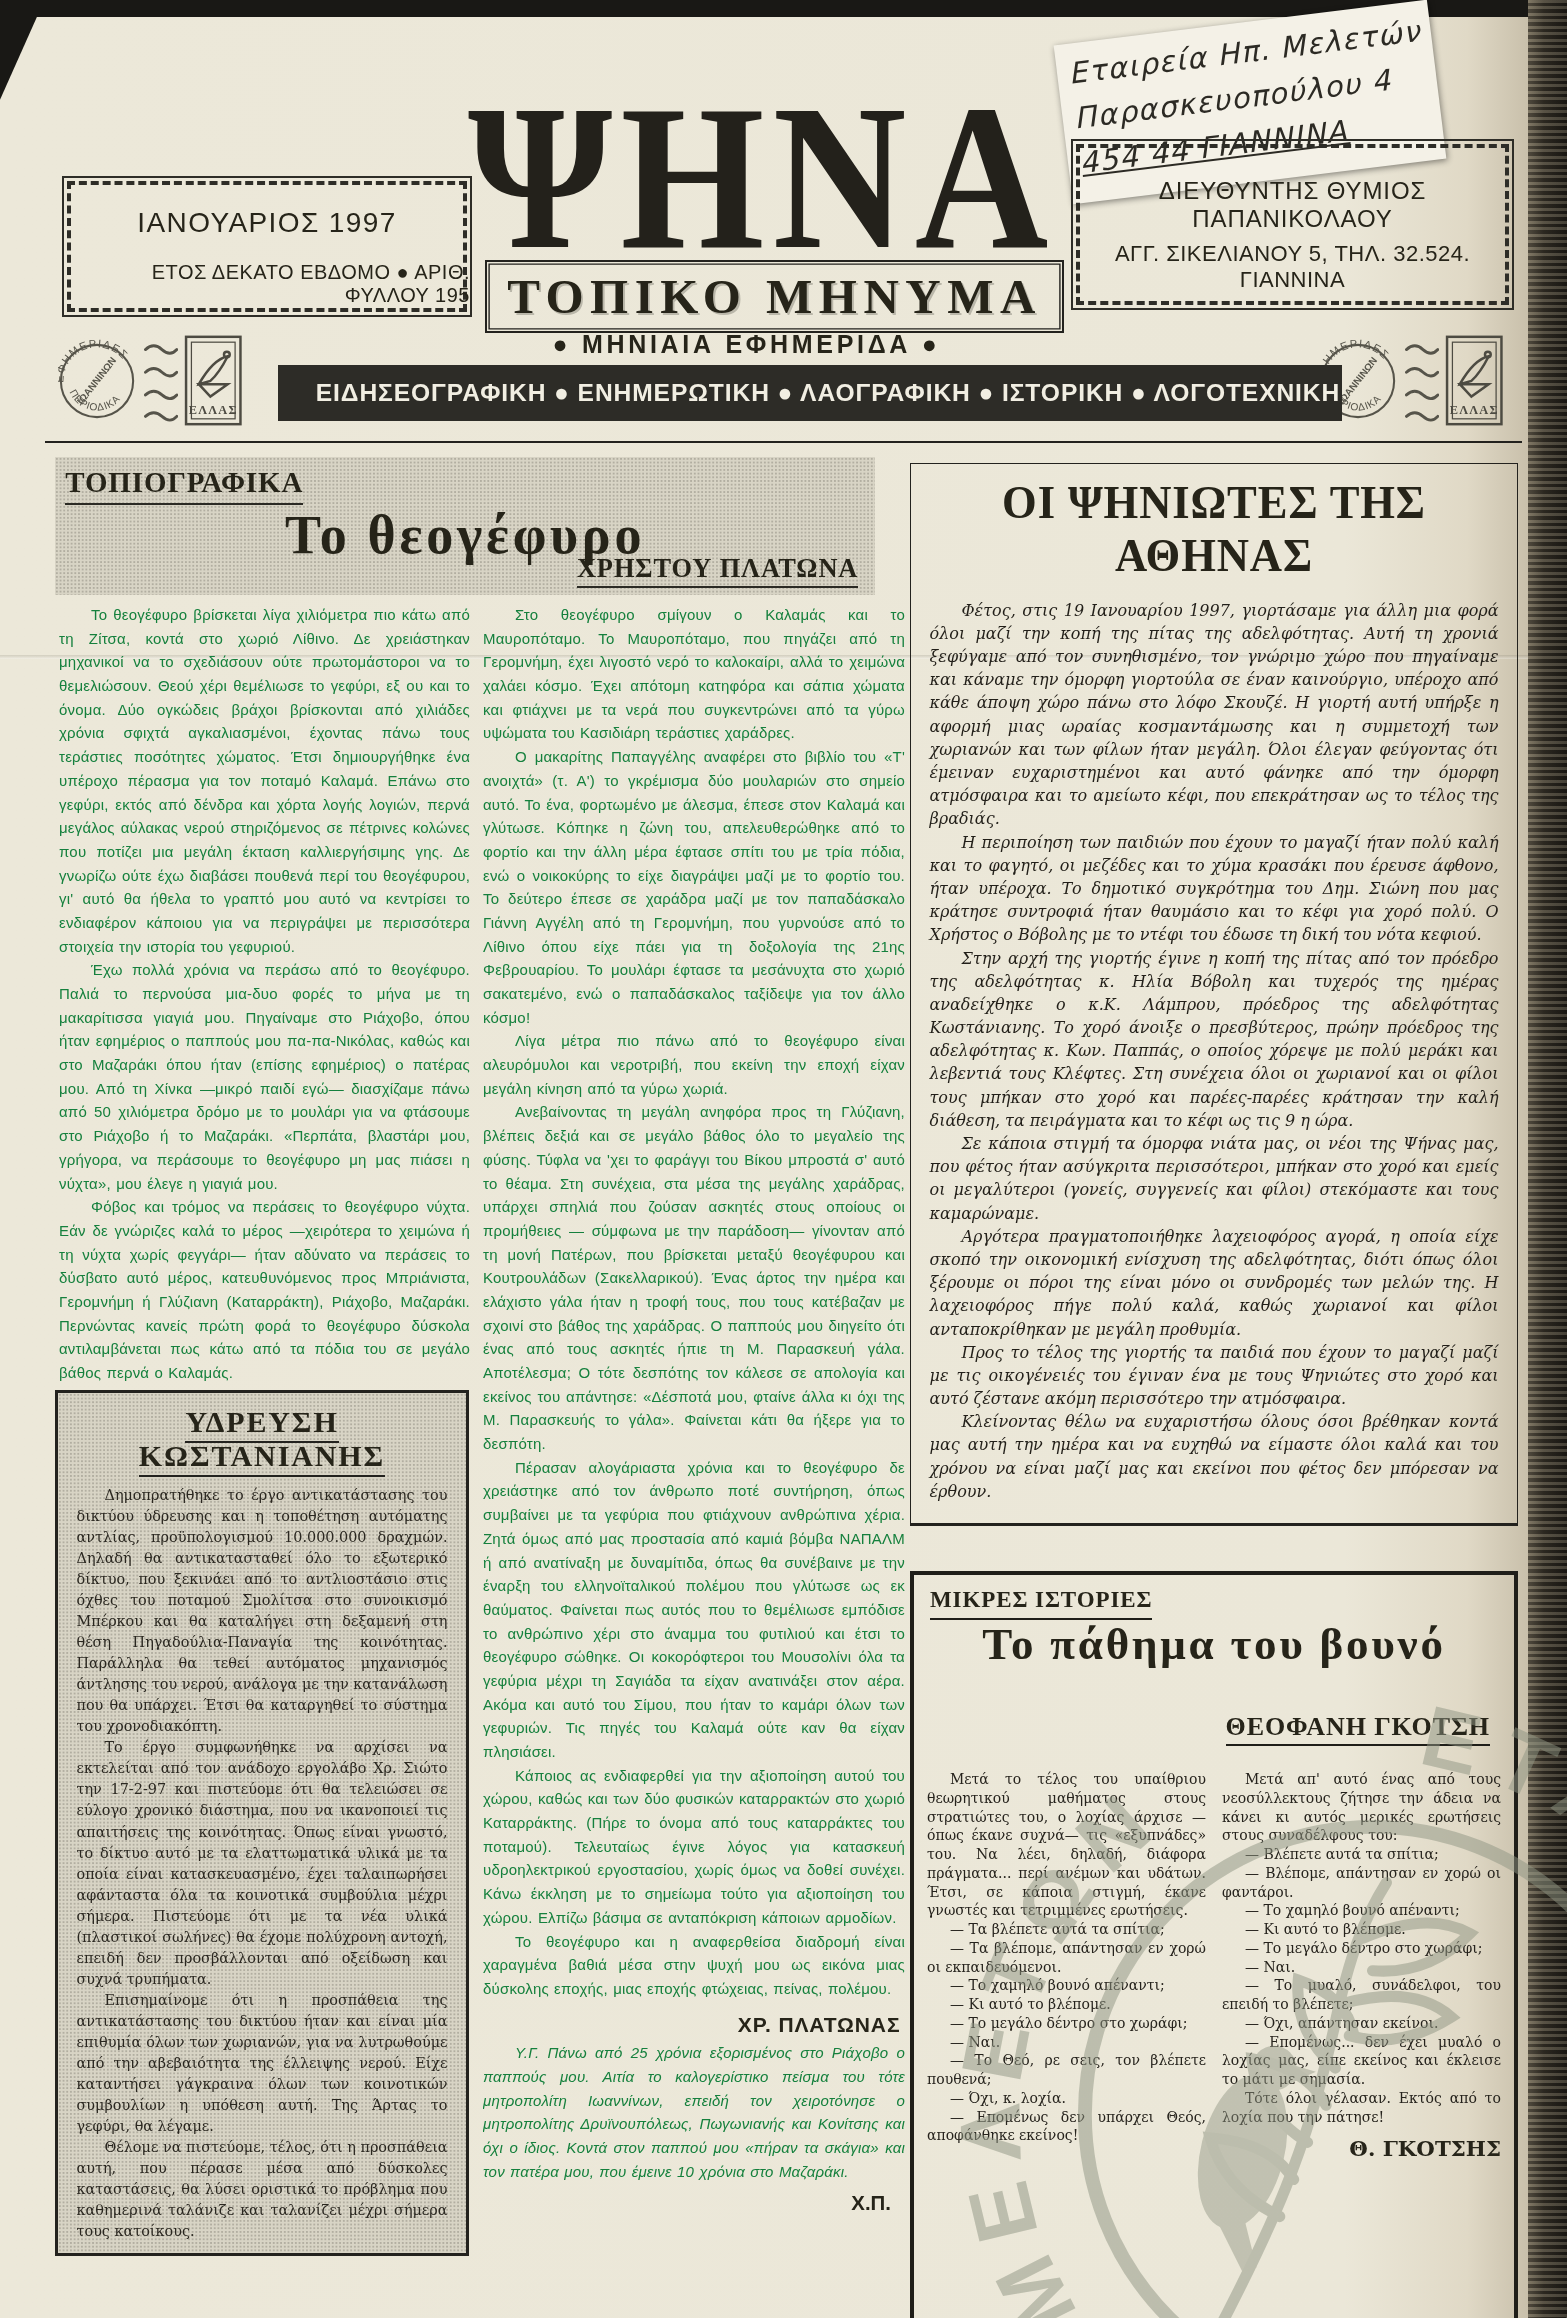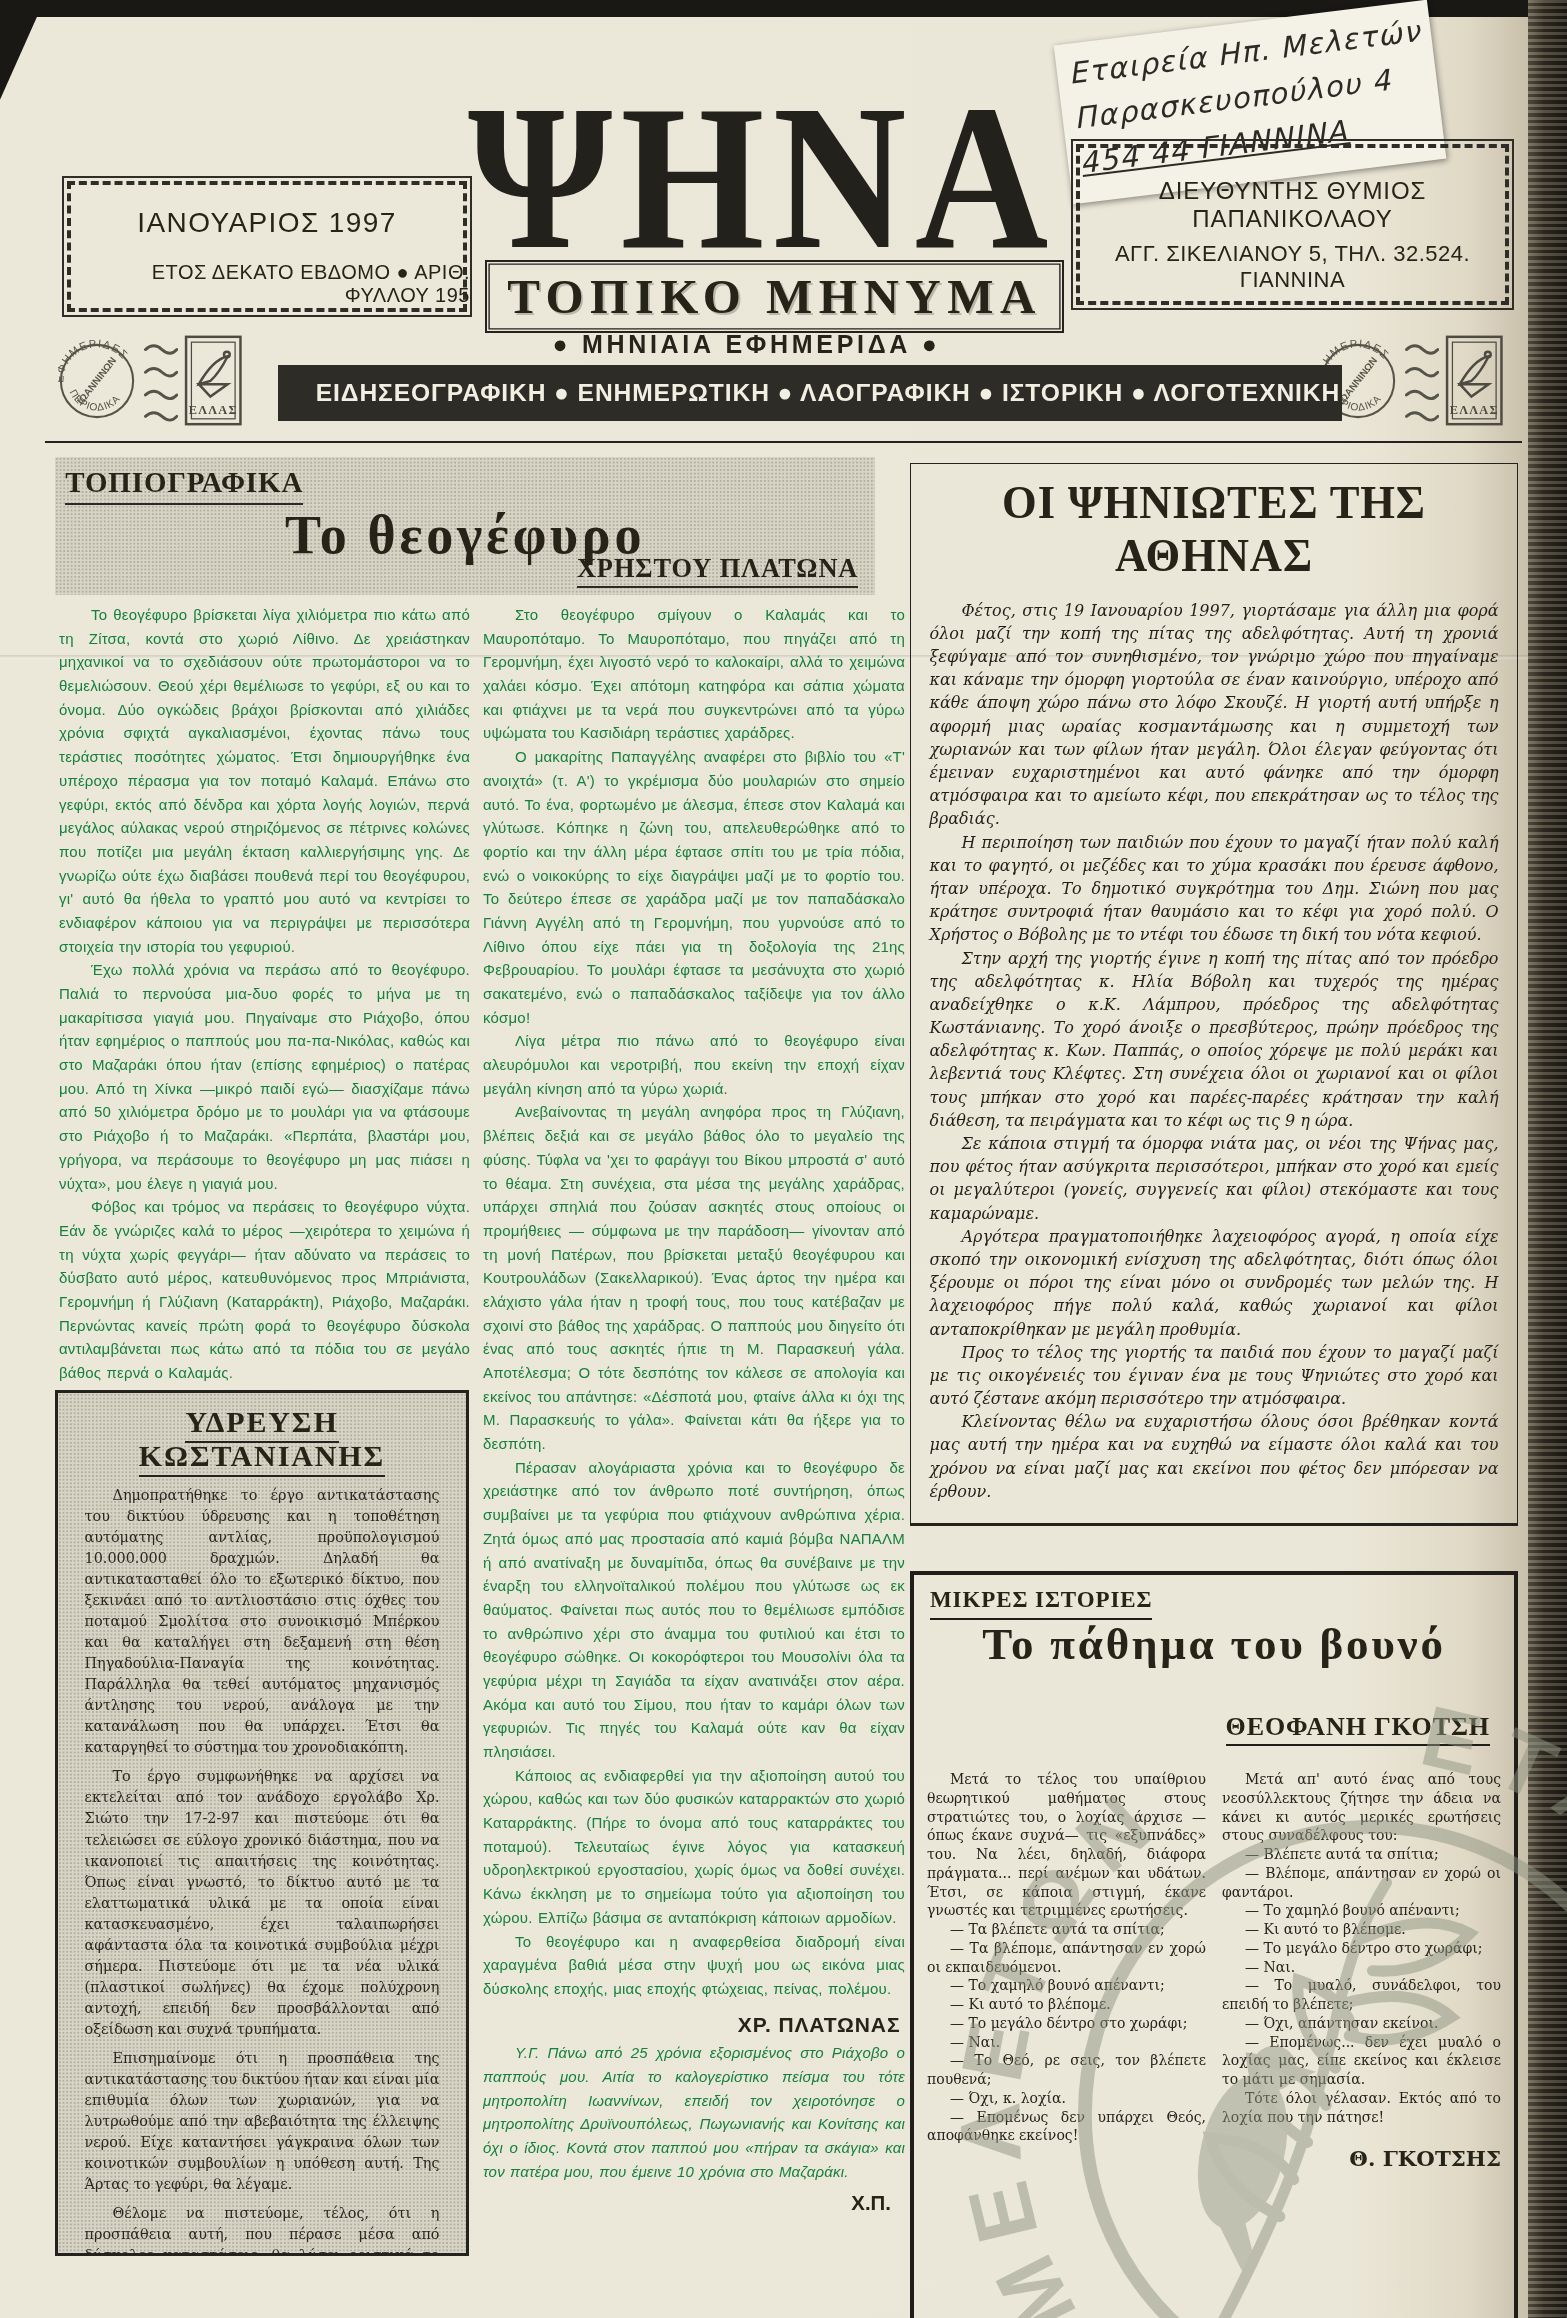--- a/index.html
+++ b/index.html
@@ -64,21 +64,21 @@
   .sig-sans{font-weight:bold;font-size:21px;text-align:right;letter-spacing:0.9px;margin:12px 4.6px 4.6px 0;}
   .postscript{margin-top:13px;font-style:italic;font-size:17px;line-height:1.5;text-align:justify;color:#26231d;}
   .ps-sig{font-weight:bold;font-size:20.4px;text-align:right;margin:8.3px 14px 0 0;}
 
   
   .waterbox{position:absolute;left:55px;top:1390px;width:414px;height:866px;border:3.2px solid #23221e;
       box-sizing:border-box;padding:12px 18.5px;overflow:hidden;}
   .waterbox h2{margin:0 0 12px 0;text-align:center;}
   .waterbox h2 span{font-family:"Liberation Serif",serif;font-weight:bold;font-size:30px;letter-spacing:1.9px;
       border-bottom:2.8px solid #23221e;padding-bottom:2.8px;}
-  .waterbox p{margin:8px;font-family:"DejaVu Serif",serif;font-size:14.4px;line-height:1.46;text-align:justify;
+  .waterbox p{margin:0;font-family:"DejaVu Serif",serif;font-size:14.4px;line-height:1.46;text-align:justify;
       text-indent:28px;color:#2a2720;}
   .water-sig{font-family:"Liberation Serif",serif;font-weight:bold;font-size:22px;text-align:right;
       letter-spacing:1.4px;margin-top:14px;}
 
   
   .psibox{position:absolute;left:910px;top:463px;width:608px;height:1063px;border:1.9px solid #23221e;
       border-bottom-width:3.2px;box-sizing:border-box;overflow:hidden;}
   .psibox h1{margin:12px 0 0 0;text-align:center;font-family:"Liberation Serif",serif;font-weight:bold;
       font-size:46px;letter-spacing:0.9px;transform:scaleX(.97);}
   .psibody{padding:16.7px 18.5px 0 18.5px;}
@@ -91,21 +91,21 @@
   .story-section{position:absolute;left:16px;top:12px;font-family:"Liberation Serif",serif;font-weight:bold;
       font-size:23px;letter-spacing:0.9px;border-bottom:2.3px solid #1f1e19;padding-bottom:5px;}
   .story-title{position:absolute;left:0;right:0;top:43px;text-align:center;font-family:"Liberation Serif",serif;
       font-weight:bold;font-size:45px;letter-spacing:2.8px;}
   .story-author{position:absolute;right:24px;top:137px;font-family:"Liberation Serif",serif;font-weight:bold;
       font-size:26px;letter-spacing:0.9px;border-bottom:2.3px solid #1f1e19;padding-bottom:1.9px;}
   .story-cols{position:absolute;left:13px;right:13px;top:195px;bottom:7.4px;display:flex;gap:16px;}
   .story-col{flex:1;overflow:hidden;}
   .story-col p{margin:0;font-family:"DejaVu Serif",serif;font-size:14px;line-height:1.34;text-align:justify;
       text-indent:23px;color:#26231d;}
-  .story-sig{font-family:"DejaVu Serif",serif;font-weight:bold;font-size:21.3px;text-align:right;margin-top:20px;}
+  .story-sig{font-family:"DejaVu Serif",serif;font-weight:bold;font-size:21.3px;text-align:right;margin-top:10px;}
 
   
   .stamp-svg{display:block;}
   .watermark{position:absolute;left:955px;top:1697px;width:835px;height:835px;opacity:.5;pointer-events:none;}
 </style>
 </head>
 <body>
 
 <div id="page">
   <div class="paper"></div>

